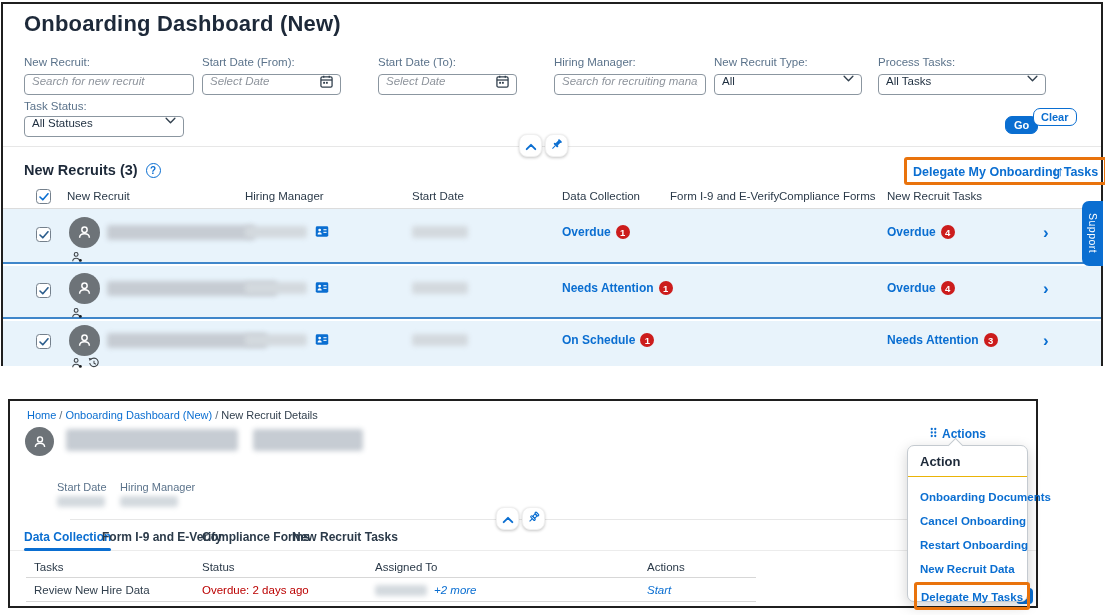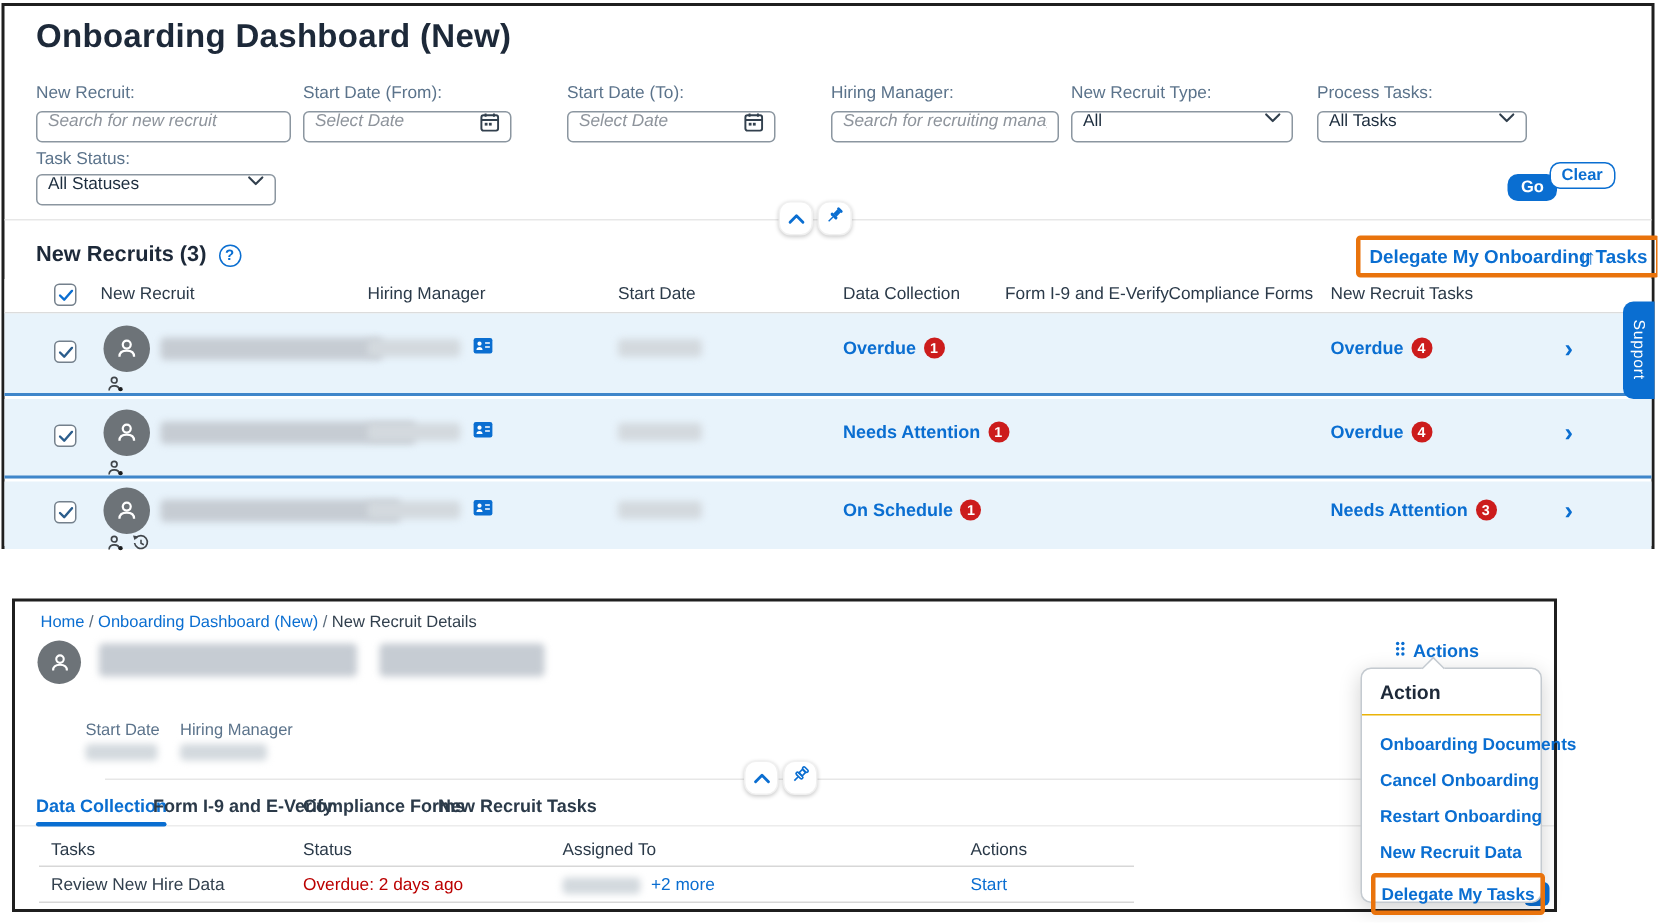--- a/index.html
+++ b/index.html
@@ -64,21 +64,21 @@
   .plabel { font-size:11px; color:#5b738b; }
 
   .tabbar { position:absolute; left:0; right:0; border-bottom:1px solid #ececec; height:24px; }
   .tab { position:absolute; font-size:12px; font-weight:bold; color:#2b3a49; cursor:pointer; white-space:nowrap; top:3px; }
   .tab.active { color:#0a6ed1; }
   .tab.active::after { content:""; position:absolute; left:0; right:0; bottom:-7px; height:3px; background:#0a6ed1; border-radius:2px; }
 
   .bth { position:absolute; font-size:11.5px; color:#2b3a49; font-weight:500; white-space:nowrap; }
   .btd { position:absolute; font-size:11.5px; color:#32404e; white-space:nowrap; }
   .red-text { color:#bb0000; }
-  .blue-link { color:#0a6ed1; cursor:pointer; }
+  .blue-link { color:#0a6ed1; cursor:pointer;font-style:italic; }
 
   .actions-btn { position:absolute; display:flex; align-items:center; gap:5px; color:#0a6ed1; font-size:12px; font-weight:bold; cursor:pointer; }
 
   .menu { position:absolute; width:121px; background:#fff; border:1px solid #c4cad0; border-radius:7px;
           box-shadow:0 4px 14px rgba(0,0,0,.18); z-index:6; }
   .menu-arrow { position:absolute; top:-6px; width:11px; height:11px; background:#fff; border-left:1px solid #c4cad0;
                 border-top:1px solid #c4cad0; transform:rotate(45deg); }
   .menu-header { font-size:13px; font-weight:bold; color:#1d2939; padding:8px 12px 7px; border-bottom:1px solid #eab308; }
   .menu-item { font-size:11.5px; font-weight:bold; color:#0a6ed1; padding:0 12px; cursor:pointer; white-space:nowrap; }
   .float-blue { position:absolute; background:#0a6ed1; border-radius:4px; z-index:5; }
@@ -132,21 +132,21 @@
       <input placeholder="Search for recruiting manager" style="">
     </div>
     <div class="field" style="left:711px; top:70px; width:148px;">
       <span class="val">All</span>
       <span class="fic">
         <svg width="11" height="7" viewBox="0 0 12 8">
             <polyline points="1,1.5 6,6.5 11,1.5" fill="none" stroke="#32404e" stroke-width="1.6" stroke-linecap="round" stroke-linejoin="round"></polyline>
           </svg>
       </span>
     </div>
-    <div class="field" style="left:875px; top:70px; width:140px;gap:48px;">
+    <div class="field" style="left:875px; top:70px; width:168px;gap:48px;">
       <span class="val">All Tasks</span>
       <span class="fic">
         <svg width="11" height="7" viewBox="0 0 12 8">
             <polyline points="1,1.5 6,6.5 11,1.5" fill="none" stroke="#32404e" stroke-width="1.6" stroke-linecap="round" stroke-linejoin="round"></polyline>
           </svg>
       </span>
     </div>
 
     <div class="abs flabel" style="left:21px; top:96px;">Task Status:</div>
     <div class="field" style="left:21px; top:112px; width:160px;">

